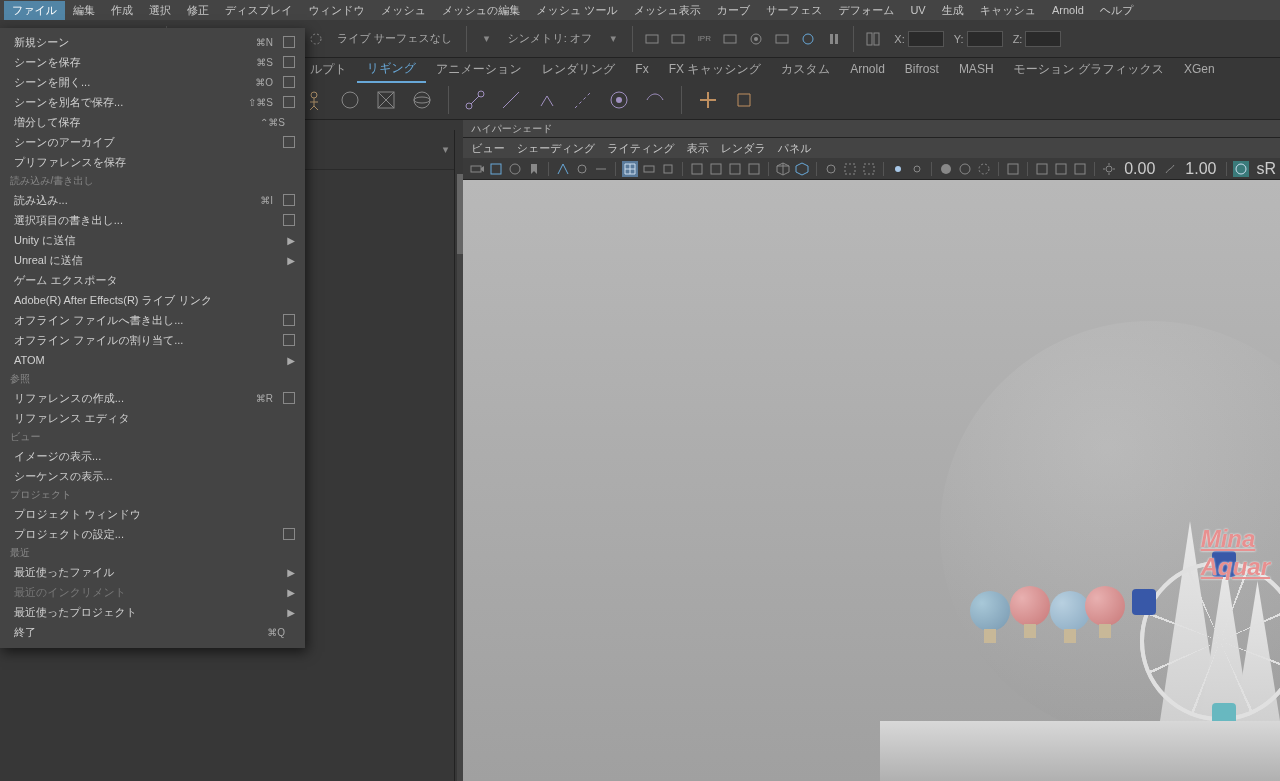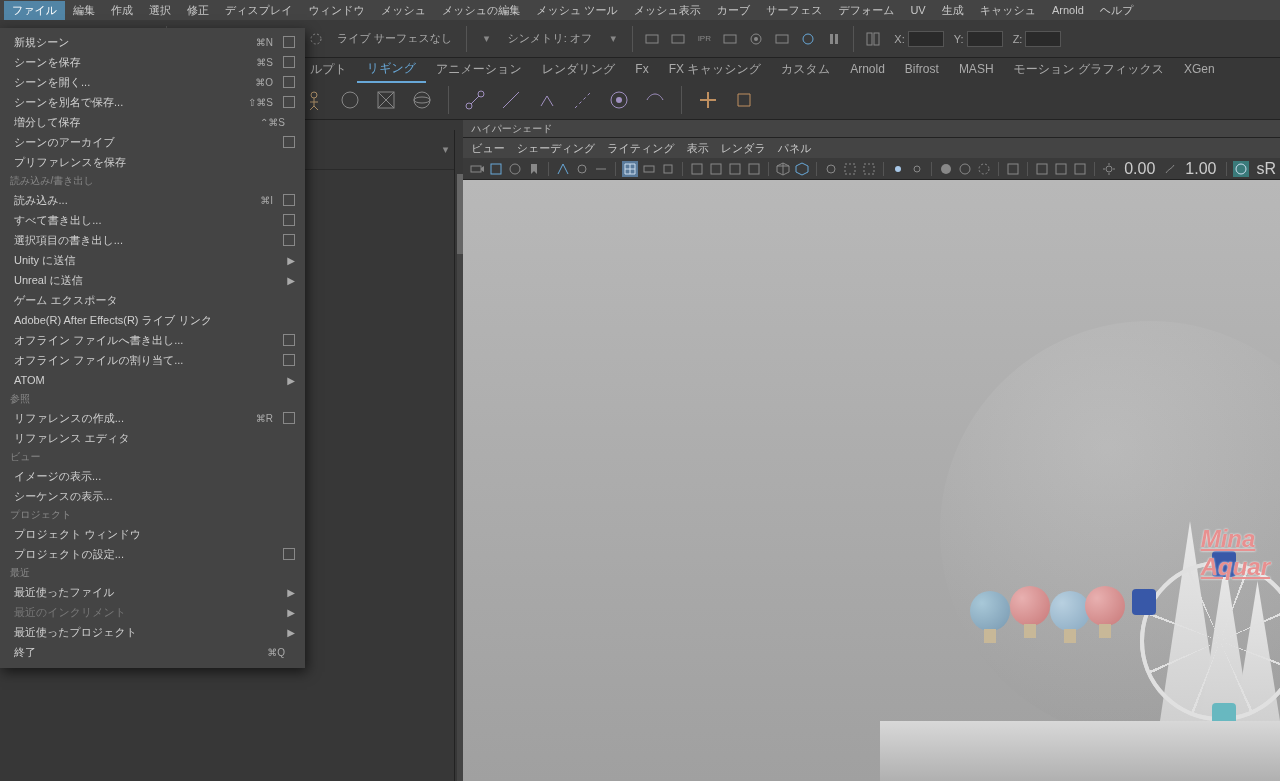--- a/index.html
+++ b/index.html
@@ -550,24 +550,20 @@
     <div class="row">
       <span class="label">プリファレンスを保存</span>
     </div>
     <div class="header">読み込み/書き出し</div>
     <div class="row">
       <span class="label">読み込み...</span>
       <span class="shortcut">⌘I</span>
       <span class="optbox"></span>
     </div>
     <div class="row">
-      <span class="label">すべて書き出し...</span>
-      <span class="optbox"></span>
-    </div>
-    <div class="row">
       <span class="label">選択項目の書き出し...</span>
       <span class="optbox"></span>
     </div>
     <div class="row">
       <span class="label">Unity に送信</span>
       <span class="arrow">▶</span>
     </div>
     <div class="row">
       <span class="label">Unreal に送信</span>
       <span class="arrow">▶</span>

